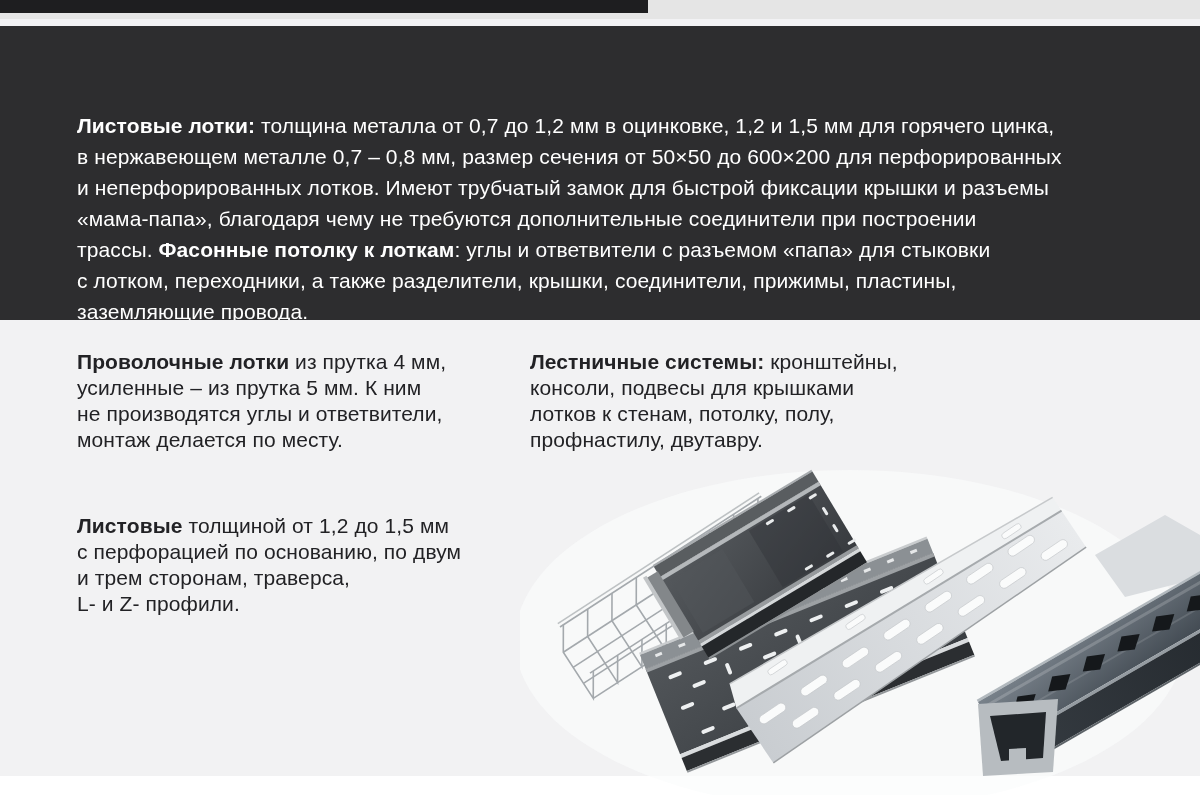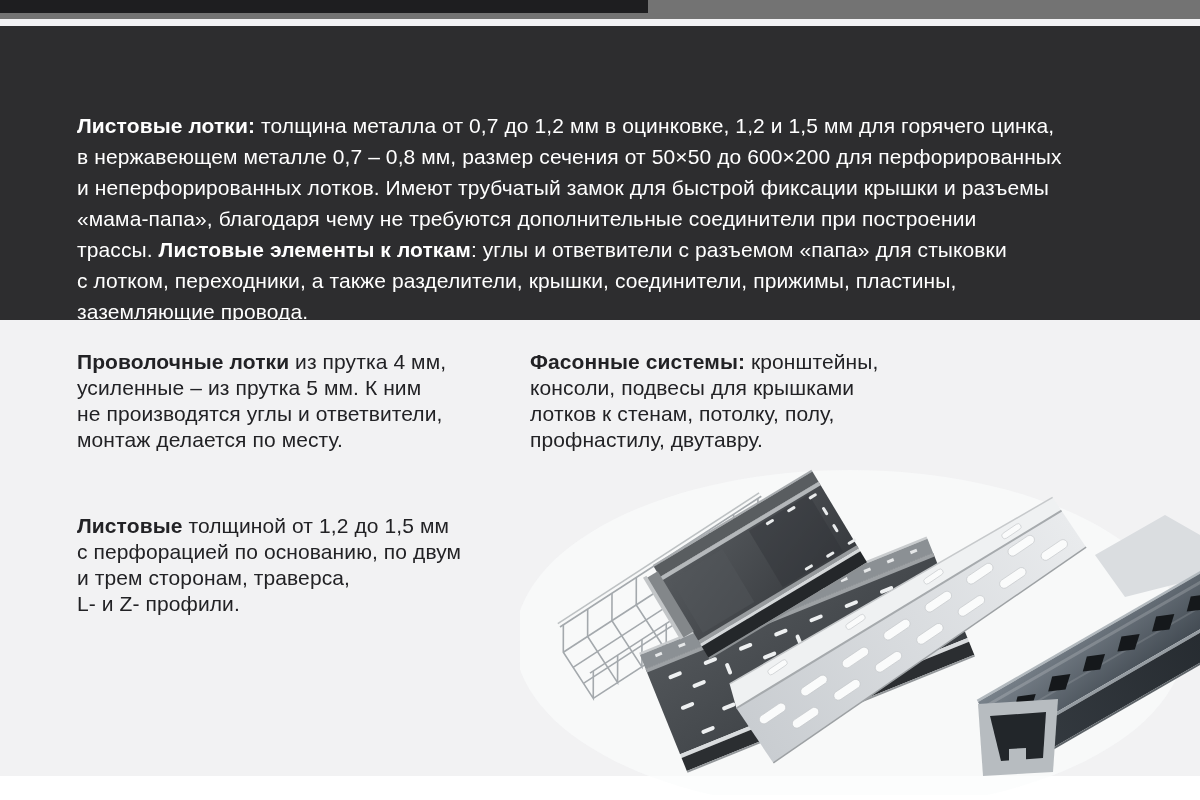--- a/index.html
+++ b/index.html
@@ -1,16 +1,16 @@
 <!DOCTYPE html>
 <html lang="ru"><head>
 <meta charset="utf-8">
 <style>
   html,body{margin:0;padding:0;background:#ffffff;}
-  .canvas{position:relative;width:1200px;height:800px;overflow:hidden;background:#737373;
+  .canvas{position:relative;width:1200px;height:800px;overflow:hidden;background:#e5e5e5;
           font-family:"Liberation Sans","DejaVu Sans",sans-serif;}
   .top-bar{position:absolute;left:0;top:0;width:648px;height:13px;background:#1e1e20;}
   .pre-strip{position:absolute;left:0;top:19px;width:1200px;height:7px;background:#f2f2f4;}
   .intro-band{position:absolute;left:0;top:26px;width:1200px;height:294px;background:#2d2d2f;}
   .intro-text{position:absolute;left:77px;top:84px;width:1075px;
               font-size:21px;line-height:31px;color:#ffffff;white-space:pre-line;
               letter-spacing:.1px;}
   .gray-section{position:absolute;left:0;top:320px;width:1200px;height:456px;background:#f2f2f3;}
   .white-footer{position:absolute;left:0;top:776px;width:1200px;height:24px;background:#ffffff;}
   .para{position:absolute;font-size:21px;line-height:26px;color:#222225;white-space:pre-line;
@@ -28,40 +28,40 @@
 <div class="canvas">
 
   <div class="top-bar"></div>
   <div class="pre-strip"></div>
 
   <div class="intro-band">
     <div class="intro-text"><span class="b">Листовые лотки:</span><span> толщина металла от 0,7 до 1,2 мм в оцинковке, 1,2 и 1,5 мм для горячего цинка,
 в нержавеющем металле 0,7 – 0,8 мм, размер сечения от 50×50 до 600×200 для перфорированных
 и неперфорированных лотков. Имеют трубчатый замок для быстрой фиксации крышки и разъемы
 «мама-папа», благодаря чему не требуются дополнительные соединители при построении
-трассы. </span><span class="b">Листовые элементы к лоткам</span><span>: углы и ответвители с разъемом «папа» для стыковки
+трассы. </span><span class="b">Фасонные потолку к лоткам</span><span>: углы и ответвители с разъемом «папа» для стыковки
 с лотком, переходники, а также разделители, крышки, соединители, прижимы, пластины,
 заземляющие провода.</span></div>
   </div>
 
   <div class="gray-section"></div>
   <div class="white-footer"></div>
 
   <div class="para p1"><span class="b">Проволочные лотки</span><span> из прутка 4 мм,
 усиленные – из прутка 5 мм. К ним
 не производятся углы и ответвители,
 монтаж делается по месту.</span></div>
 
   <div class="para p2"><span class="b">Листовые</span><span> толщиной от 1,2 до 1,5 мм
 с перфорацией по основанию, по двум
 и трем сторонам, траверса,
 L- и Z- профили.</span></div>
 
 
-  <div class="para p4"><span class="b">Фасонные системы:</span><span> кронштейны,
+  <div class="para p4"><span class="b">Лестничные системы:</span><span> кронштейны,
 консоли, подвесы для крышками
 лотков к стенам, потолку, полу,
 профнастилу, двутавру.</span></div>
 
   <svg class="illustration" viewBox="0 0 680 340">
     <defs>
       <linearGradient id="gSolid" x1="0" y1="0" x2="1" y2="1">
         <stop offset="0" stop-color="#55595d"></stop>
           <stop offset="1" stop-color="#373a3e"></stop>
       </linearGradient>

